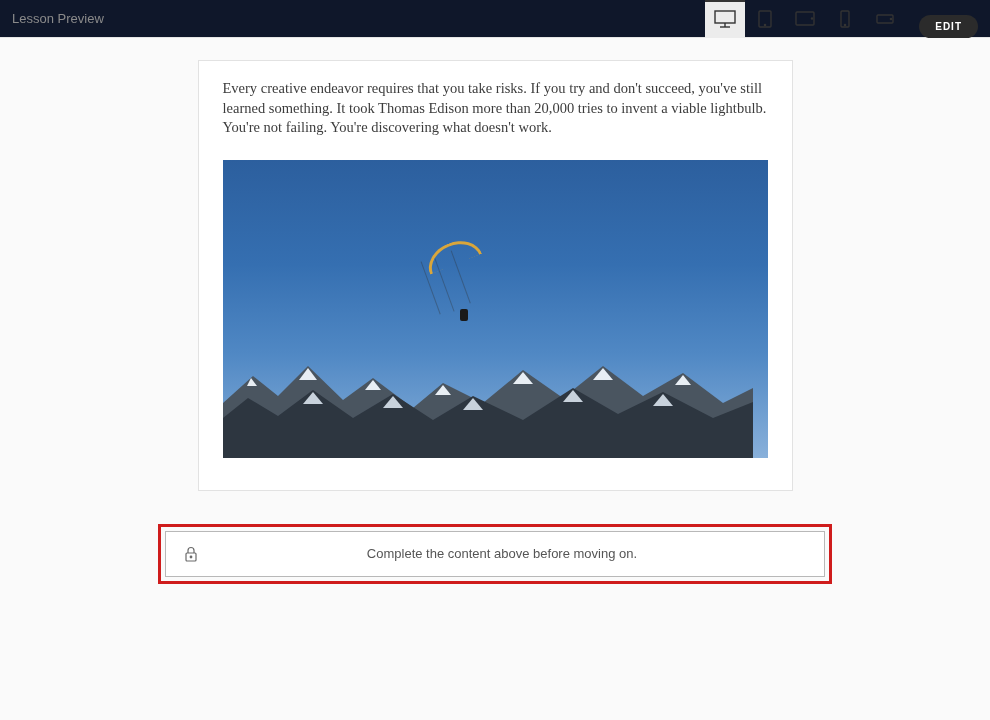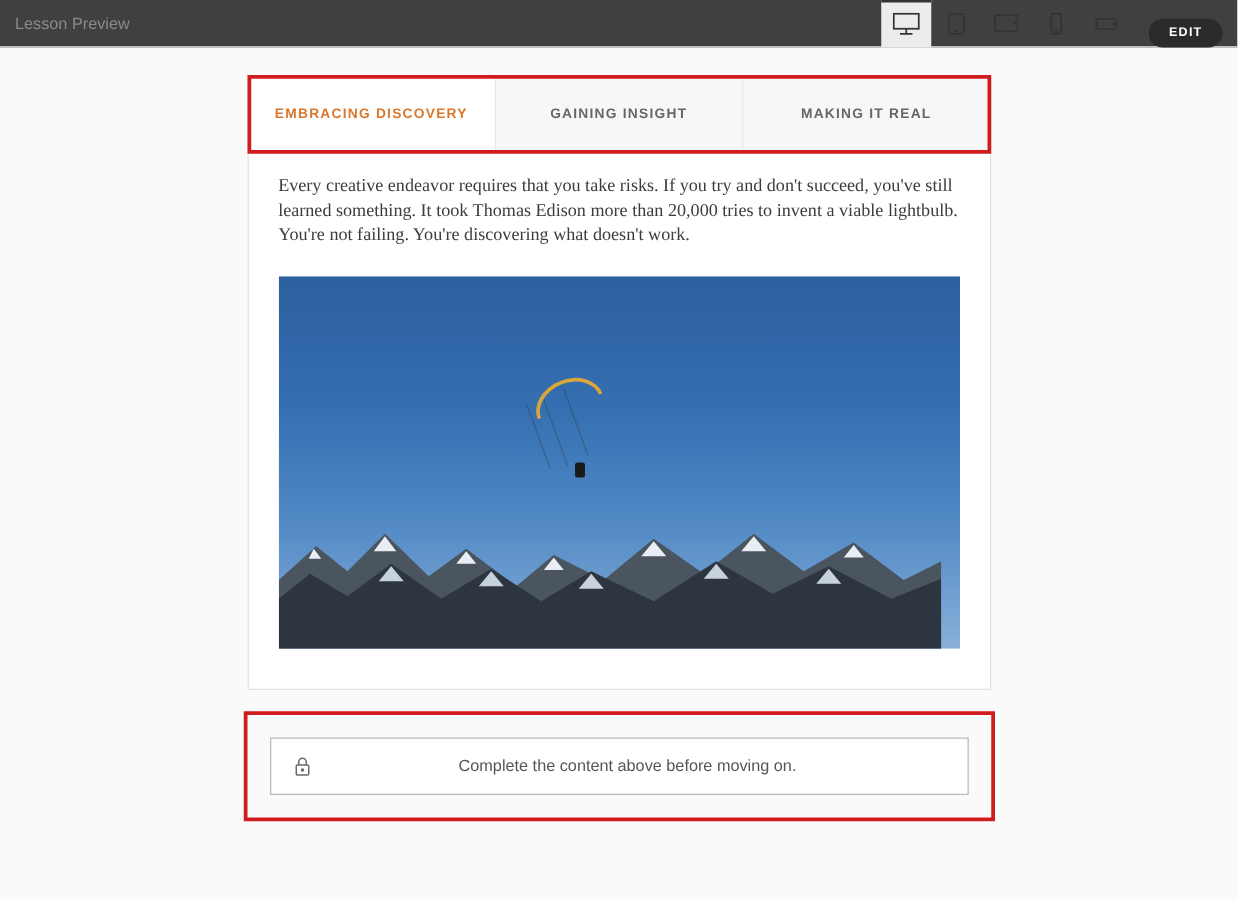--- a/index.html
+++ b/index.html
@@ -5,21 +5,21 @@
     * { box-sizing: border-box; margin: 0; padding: 0; }
     body {
       font-family: -apple-system, BlinkMacSystemFont, 'Segoe UI', Helvetica, Arial, sans-serif;
       background: #fafafa;
       width: 990px;
       height: 720px;
       overflow: hidden;
     }
     .topbar {
       height: 38px;
-      background: #404040;
+      background: #0f172a;
       border-bottom: 1px solid #e5e5e5;
       display: flex;
       align-items: center;
       justify-content: space-between;
       padding: 0 12px;
     }
     .topbar-title {
       color: #8a8a8a;
       font-size: 13px;
       font-weight: 500;
@@ -145,23 +145,23 @@
       border-radius: 2px;
     }
     .mountains {
       position: absolute;
       bottom: 0;
       left: 0;
       right: 0;
       height: 110px;
     }
     .lock-bar-wrap {
-      width: 595px;
-      margin-top: 20px;
-      padding: 18px;
+      width: 668px;
+      margin-top: 36px;
+      padding: 4px;
       outline: 3px solid #cf1c1c;
     }
     .lock-bar {
       border: 1px solid #b8b8b8;
       background: #fff;
       display: flex;
       align-items: center;
       padding: 14px 18px;
       position: relative;
     }
@@ -213,31 +213,20 @@
         <circle cx="15" cy="5" r="0.6" fill="currentColor"></circle>
       </svg>
     </div>
     <button class="edit-btn">EDIT</button>
   </div>
 </div>
 
 <div class="content-wrap">
 
   <div class="card">
-    <div class="tabs highlight-red">
-      <div class="tab active">
-        <span>EMBRACING DISCOVERY</span>
-      </div>
-      <div class="tab">
-        <span>GAINING INSIGHT</span>
-      </div>
-      <div class="tab">
-        <span>MAKING IT REAL</span>
-      </div>
-    </div>
     <div class="card-body">
       <p class="body-text">Every creative endeavor requires that you take risks. If you try and don't succeed, you've still learned something. It took Thomas Edison more than 20,000 tries to invent a viable lightbulb. You're not failing. You're discovering what doesn't work.</p>
       <div class="hero-img">
         <div class="sky"></div>
         <div class="glider">
           <div class="glider-wing"></div>
           <div class="glider-lines"></div>
           <div class="glider-person"></div>
         </div>
         <svg class="mountains" viewBox="0 0 530 110" preserveAspectRatio="none">

